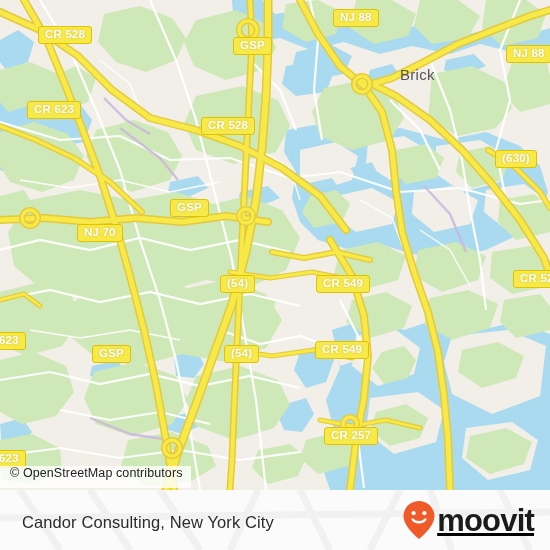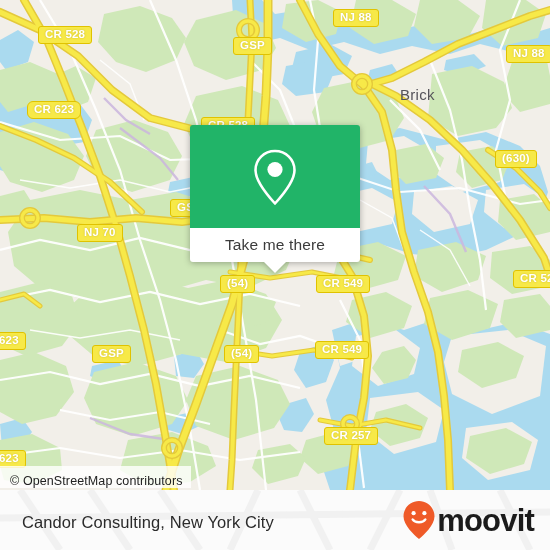--- a/index.html
+++ b/index.html
@@ -19,21 +19,21 @@
     background: #f2efe9;
     overflow: hidden;
   }
   .map svg { position: absolute; left: 0; top: 0; display: block; }
 
   
   .attrib {
     position: absolute; left: 0; top: 466px;
     height: 22px;
     padding: 0 8px 0 10px;
-    display: flex; align-items: flex-end;
+    display: flex; align-items: flex-start;
     background: rgba(255,255,255,0.80);
     font-size: 12.5px;
     color: #222;
     letter-spacing: .1px;
     z-index: 40;
   }
 
   
   .card {
     position: absolute;
@@ -82,20 +82,21 @@
     position: absolute; left: 22px; top: 0; height: 64px;
     display: flex; align-items: center;
     font-size: 16.5px; color: #2b2b2b;
     letter-spacing: .1px;
     z-index: 2;
   }
   .brand {
     position: absolute; right: 16px; top: 0; height: 60px;
     display: flex; align-items: center; gap: 1px;
     z-index: 2;
+    text-decoration: underline;
   }
   .brand-word {
     font-size: 31px;
     font-weight: 700;
     color: #1b1b1b;
     letter-spacing: -0.8px;
     line-height: 1;
   }
 
   
@@ -114,21 +115,20 @@
     text-shadow: 0 0 2px rgba(120,100,0,.35);
     z-index: 20;
   }
   .place {
     position: absolute;
     color: #55535a;
     font-size: 15px;
     letter-spacing: .3px;
     z-index: 21;
     white-space: nowrap;
-    margin-top: 20px;
   }
 </style>
 </head>
 <body>
 
 <div id="root">
 
   <div class="map">
     <svg width="550" height="490" viewBox="0 0 550 490">
       <defs>
@@ -343,52 +343,40 @@
         </g>
       </g>
     </svg>
 
     <div class="place" style="left:400px; top:66px;">Brick</div>
 
     <div class="shield" style="left:38px;  top:26px;">CR 528</div>
     <div class="shield" style="left:233px; top:37px;">GSP</div>
     <div class="shield" style="left:333px; top:9px;">NJ 88</div>
     <div class="shield" style="left:506px; top:45px;">NJ 88</div>
-    <div class="shield" style="left:27px;  top:101px;border-radius:6px;">CR 623</div>
+    <div class="shield" style="left:27px;  top:101px;">CR 623</div>
     <div class="shield" style="left:201px; top:117px;">CR 528</div>
     <div class="shield" style="left:495px; top:150px;">(630)</div>
     <div class="shield" style="left:170px; top:199px;">GSP</div>
     <div class="shield" style="left:77px;  top:224px;">NJ 70</div>
     <div class="shield" style="left:220px; top:275px;">(54)</div>
     <div class="shield" style="left:316px; top:275px;">CR 549</div>
     <div class="shield" style="left:513px; top:270px;">CR 528</div>
     <div class="shield" style="left:-8px;  top:332px;">623</div>
     <div class="shield" style="left:92px;  top:345px;">GSP</div>
     <div class="shield" style="left:224px; top:345px;">(54)</div>
     <div class="shield" style="left:315px; top:341px;">CR 549</div>
     <div class="shield" style="left:-8px;  top:450px;">623</div>
     <div class="shield" style="left:324px; top:427px;">CR 257</div>
 
     <div class="attrib">
       <span>© OpenStreetMap contributors</span>
     </div>
   </div>
 
-  <div class="card">
-    <div class="card-top">
-      <svg width="54" height="62" viewBox="0 0 54 62">
-        <path d="M27 5 C16 5 7.5 13.5 7.5 24.2 C7.5 36 22 52 27 57.5 C32 52 46.5 36 46.5 24.2 C46.5 13.5 38 5 27 5 Z" fill="none" stroke="#ffffff" stroke-width="2.6" stroke-linejoin="round"></path>
-        <circle cx="27" cy="23.5" r="7.6" fill="#ffffff"></circle>
-      </svg>
-    </div>
-    <div class="card-bottom">
-      <span class="card-label">Take me there</span>
-      <span class="card-tail"></span>
-    </div>
-  </div>
 
   <div class="footer">
     <svg class="footer-bgsvg" width="550" height="60" viewBox="0 0 550 60">
       <rect x="0" y="0" width="550" height="60" fill="#fbfbfb"></rect>
       <g stroke="#f1f1f1" stroke-width="7" fill="none">
         <path d="M20,0 L60,60"></path>
         <path d="M90,0 L130,60"></path>
         <path d="M160,0 L200,60"></path>
         <path d="M230,60 L258,0"></path>
         <path d="M300,0 L330,60"></path>

